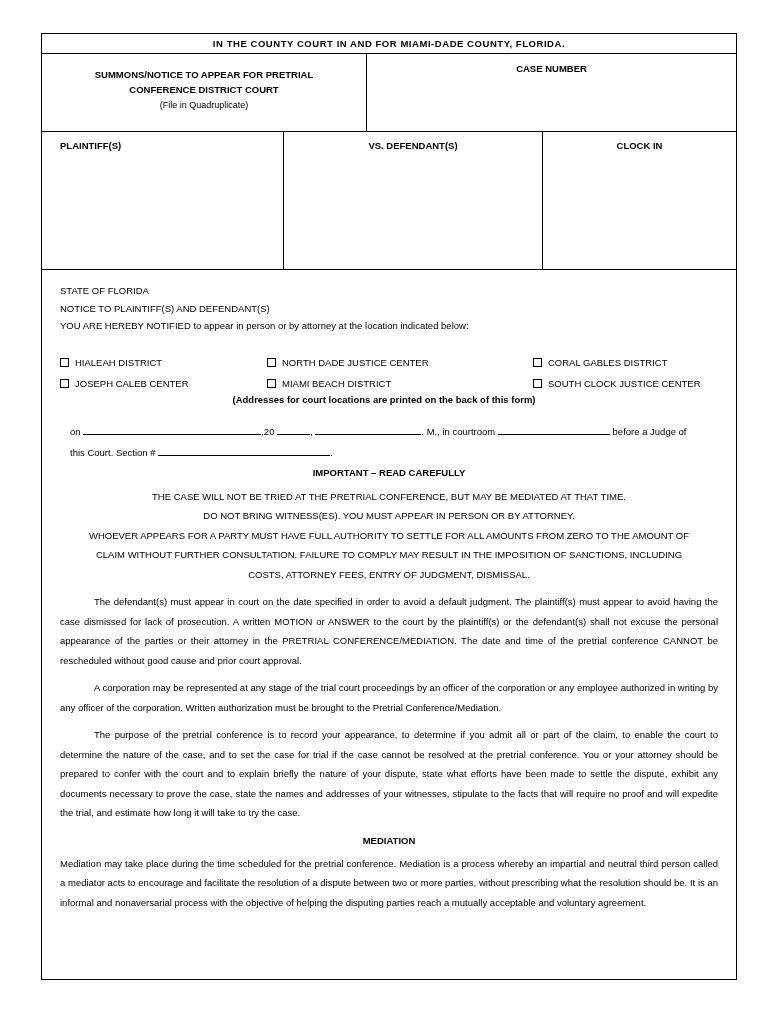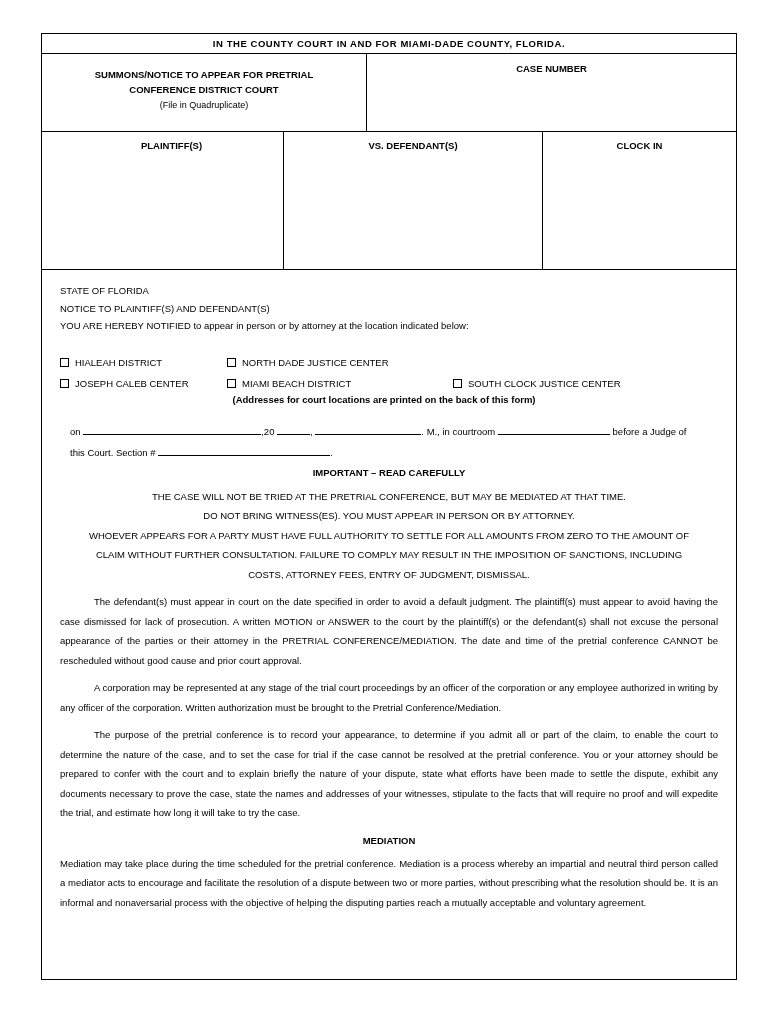--- a/index.html
+++ b/index.html
@@ -116,21 +116,20 @@
     display: flex;
     height: 138px;
     border-bottom: 1px solid #000;
     box-sizing: border-box;
   }
   .cell-plaintiff {
     width: 242px;
     border-right: 1px solid #000;
     box-sizing: border-box;
     padding: 8px 0 0 18px;
-    text-align: center;
   }
   .cell-defendant {
     width: 259px;
     border-right: 1px solid #000;
     box-sizing: border-box;
     padding-top: 8px;
     text-align: center;
   }
   .cell-clockin {
     flex: 1;
@@ -174,20 +173,21 @@
     font-size: 9.5px;
     line-height: 17.5px;
   }
 
   .loc-grid {
     margin-top: 17px;
   }
   .loc-row {
     display: flex;
     margin-bottom: 5px;
+    gap: 40px;
   }
   .loc-col-1 { width: 167px; }
   .loc-col-2 { width: 226px; }
   .loc-col-3 { flex: 1; }
   .loc-note {
     text-align: center;
     font-weight: bold;
     font-size: 9.5px;
     margin-left: -10px;
   }
@@ -316,20 +316,26 @@
           <div class="loc-col-1">
             <div class="cb-line">
               <span class="cb"></span>
               <span class="cb-text">HIALEAH DISTRICT</span>
             </div>
           </div>
           <div class="loc-col-2">
             <div class="cb-line">
               <span class="cb"></span>
               <span class="cb-text">NORTH DADE JUSTICE CENTER</span>
+            </div>
+          </div>
+          <div class="loc-col-3">
+            <div class="cb-line">
+              <span class="cb"></span>
+              <span class="cb-text">CORAL GABLES DISTRICT</span>
             </div>
           </div>
         </div>
 
         <div class="loc-row">
           <div class="loc-col-1">
             <div class="cb-line">
               <span class="cb"></span>
               <span class="cb-text">JOSEPH CALEB CENTER</span>
             </div>

